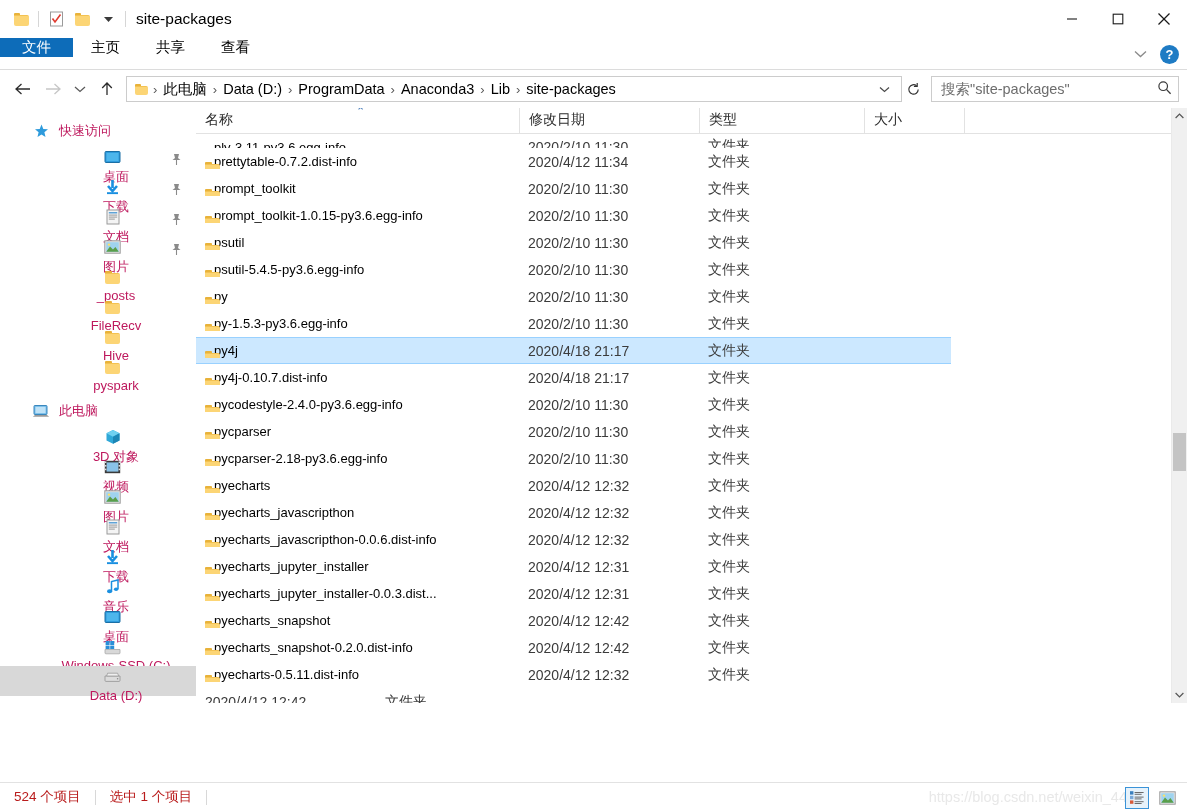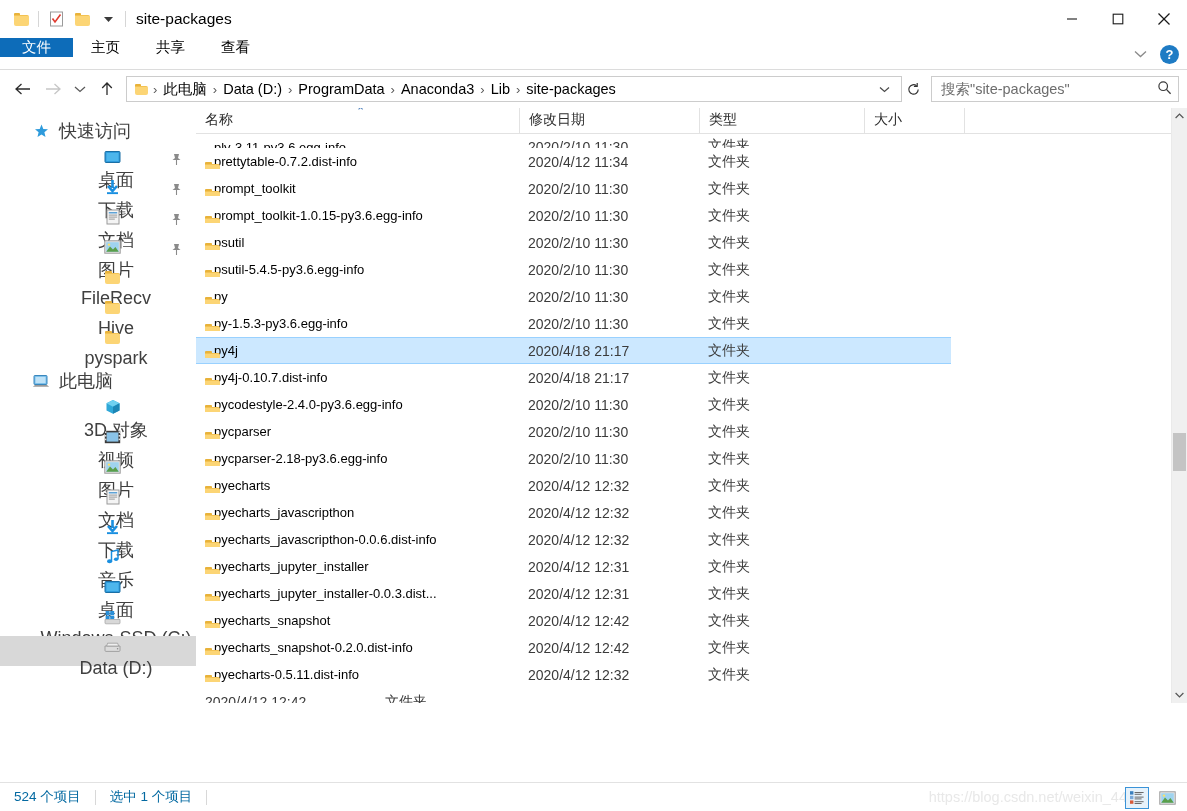--- a/index.html
+++ b/index.html
@@ -97,21 +97,21 @@
     width: 196px; background: #ffffff; padding-top: 8px; position: relative;
     overflow: hidden;
   }
   .navrow {
     height: 30px; display: flex; align-items: center; padding-right: 12px;
     position: relative; white-space: nowrap;
   }
   .navrow.sel { background: #d8d8d8; }
   .navrow .ic { width: 22px; height: 22px; margin-right: 7px; flex: 0 0 22px;
                 display: flex; align-items: center; justify-content: center; }
-  .navrow .lbl { font-size: 18px; color: #404040; }
+  .navrow .lbl { font-size: 13px; color: #be185d; }
   .pin { position: absolute; right: 14px; top: 50%; transform: translateY(-50%); }
   .d0 { padding-left: 30px; }
   .d1 { padding-left: 48px; flex-direction: column; }
 
   
   .listpane { flex: 1; position: relative; background: #ffffff; overflow: hidden; }
   .colhdr {
     height: 26px; display: flex; align-items: flex-end; position: relative;
     border-bottom: 1px solid #e2e2e2; background: #ffffff;
   }
@@ -156,21 +156,21 @@
   .vs-thumb {
     position: absolute; left: 1px; right: 1px; top: 325px; height: 38px; background: #c4c4c4;
   }
 
   
   .statusbar {
     position: absolute; left: 0; right: 0; bottom: 0; height: 29px;
     border-top: 1px solid #e2e2e2; background: #ffffff;
     display: flex; align-items: center; padding-left: 14px;
   }
-  .st-item { font-size: 13.5px; color: #0369a1; white-space: nowrap; }
+  .st-item { font-size: 13.5px; color: #b91c1c; white-space: nowrap; }
   .st-sep { width: 1px; height: 15px; background: #d8d8d8; margin: 0 14px; }
   .st-right { position: absolute; right: 8px; top: 0; height: 29px; display: flex;
               align-items: center; gap: 6px; }
   .viewbtn { width: 24px; height: 22px; display: flex; align-items: center; justify-content: center; }
   .viewbtn.active { border: 1px solid #3a93d8; background: #e6f2fb; }
   .watermark {
     position: absolute; right: 60px; bottom: 6px; font-size: 14.5px;
     color: #e8e8e8; white-space: nowrap; pointer-events: none;
   }
 </style>
@@ -386,20 +386,29 @@
       </span>
       <span class="lbl">图片</span>
       <span class="pin">
         <svg width="11" height="13" viewBox="0 0 11 13">
             <path d="M3 1 L8 1 L7 5 L9.5 7 L1.5 7 L4 5 Z" fill="#8a8a8a"></path>
             <line x1="5.5" y1="7" x2="5.5" y2="12" stroke="#8a8a8a" stroke-width="1.1"></line>
           </svg>
       </span>
     </div>
 
+    <div class="navrow d1">
+      <span class="ic">
+          <span class="folder-ic">
+            <span class="tab"></span>
+            <span class="body"></span>
+          </span>
+        </span>
+      <span class="lbl">_posts</span>
+    </div>
     <div class="navrow d1">
       <span class="ic">
           <span class="folder-ic">
             <span class="tab"></span>
             <span class="body"></span>
           </span>
         </span>
       <span class="lbl">FileRecv</span>
     </div>
     <div class="navrow d1">

